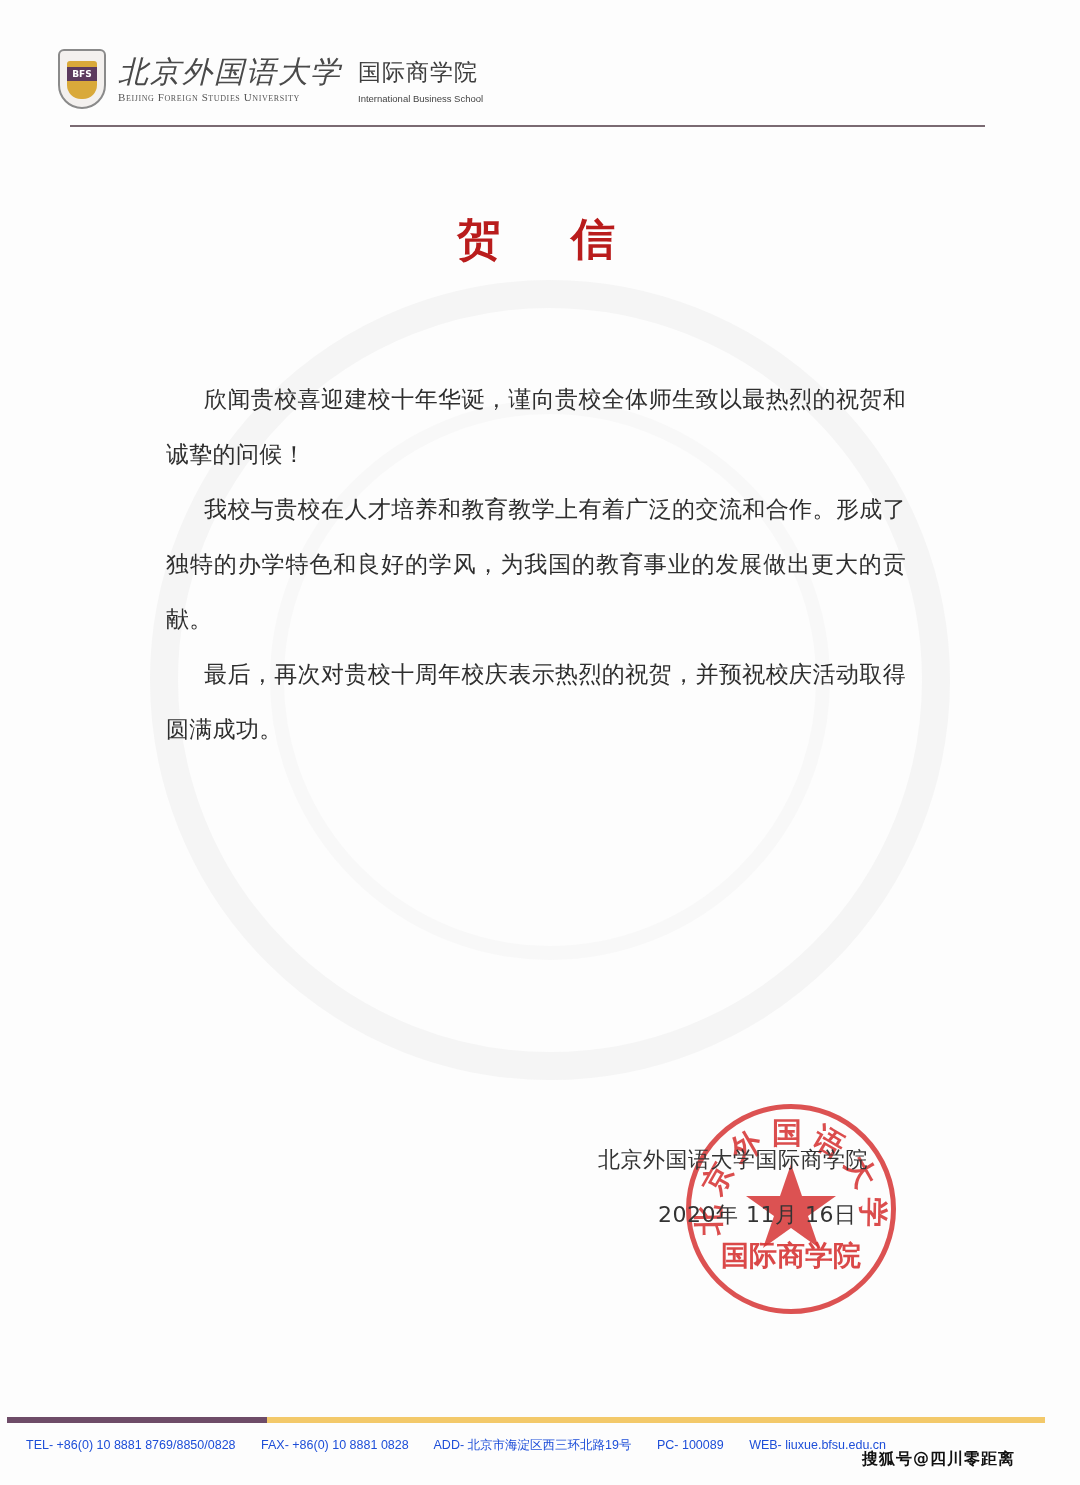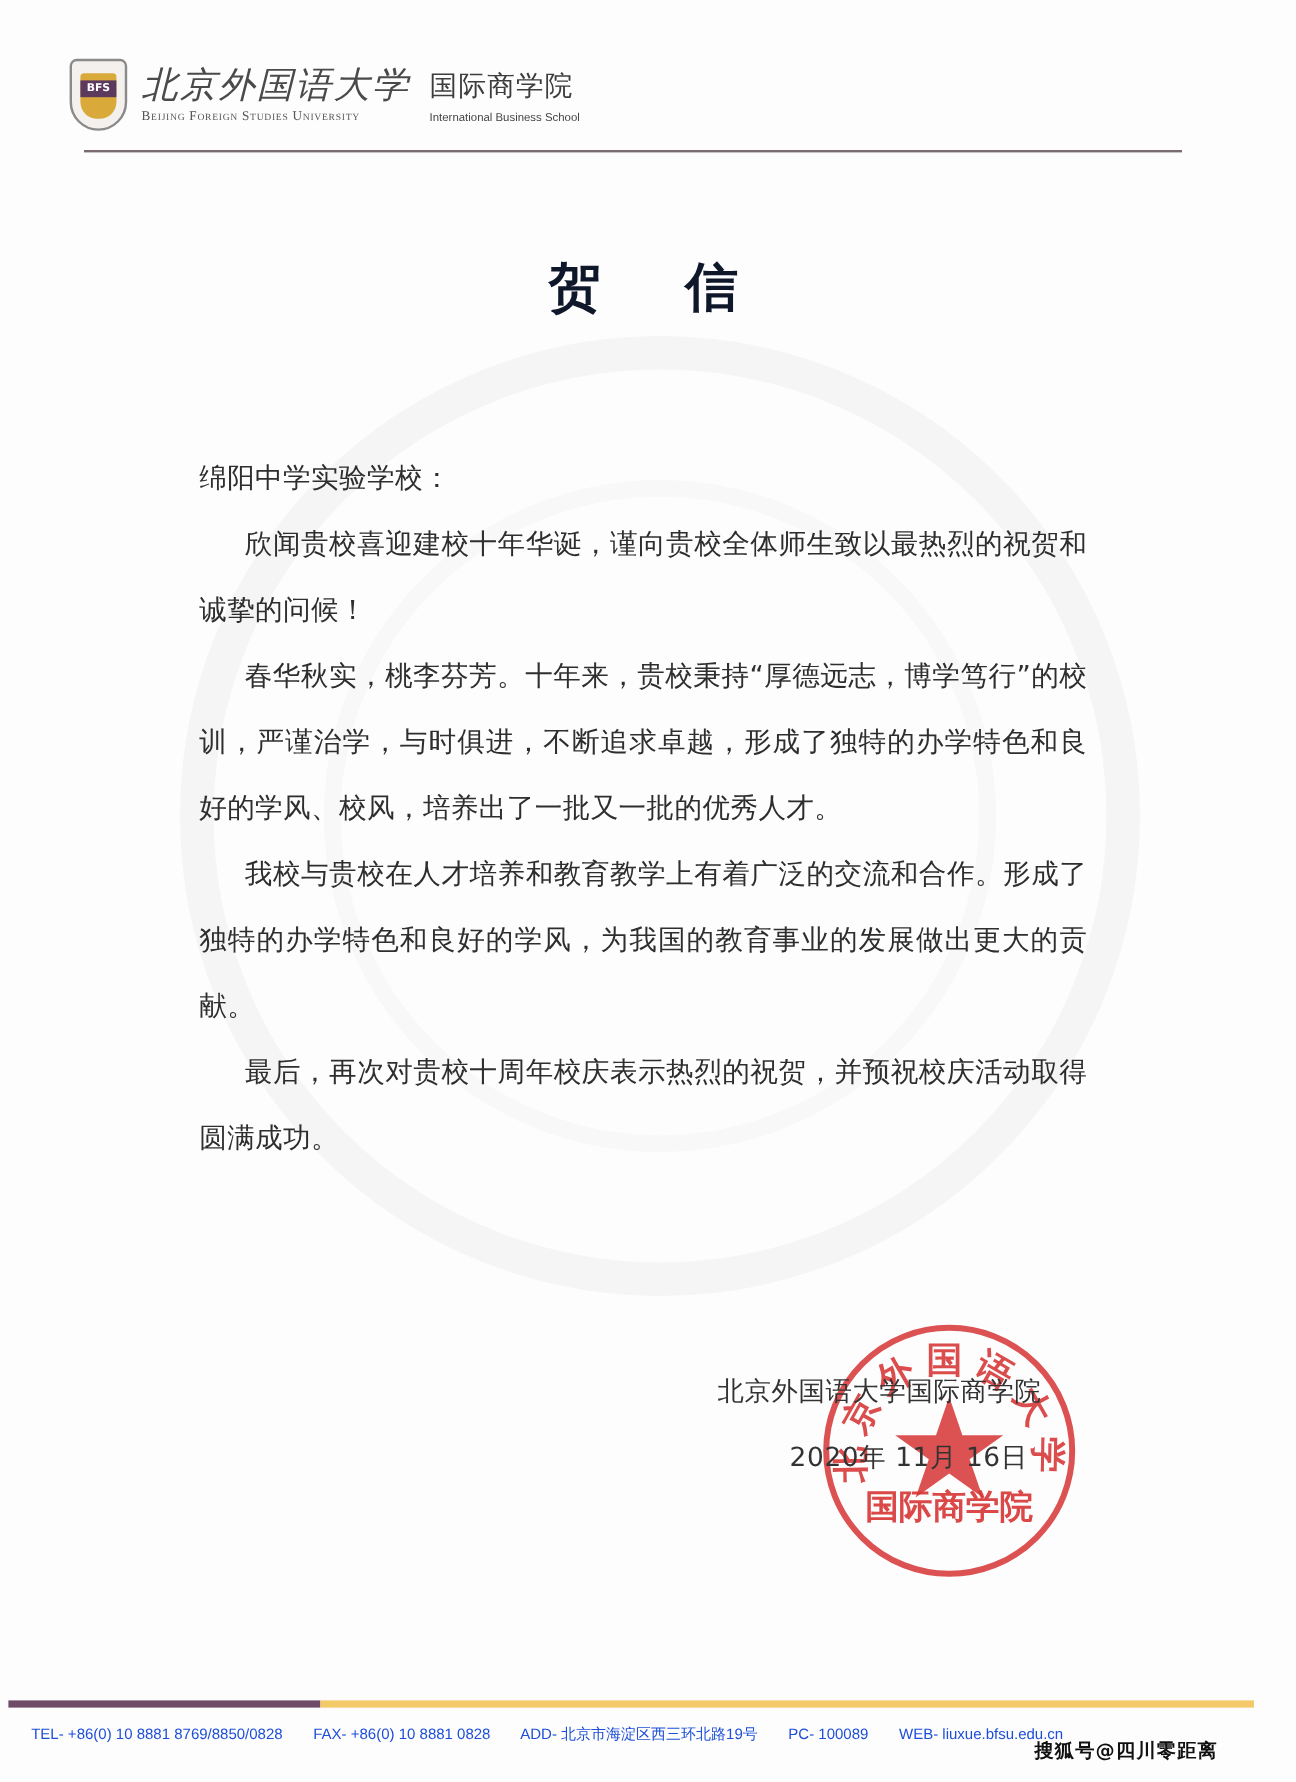--- a/index.html
+++ b/index.html
@@ -53,21 +53,21 @@
   .school-block { margin-left: 16px; padding-top: 0; }
   .school-cn { font-size: 23px; color: #3d3d3d; line-height: 34px; letter-spacing: 1px; }
   .school-en { font-family: "Liberation Sans", sans-serif; font-size: 9.5px; color: #444; margin-top: 4px; }
   .header-line {
     position: absolute; left: 70px; top: 125px; width: 915px; height: 2px;
     background: #7a6a72;
   }
   
   .title {
     position: absolute; left: 0; width: 1072px; top: 210px; text-align: center;
-    font-size: 44px; font-weight: bold; color: #0f172a; letter-spacing: 70px;
+    font-size: 44px; font-weight: bold; color: #b91c1c; letter-spacing: 70px;
     padding-left: 70px; box-sizing: border-box;
   }
   
   .letter-body {
     position: absolute; left: 166px; top: 372px; width: 740px;
     font-size: 23px; color: #2e2e2e; line-height: 55px; letter-spacing: 0.3px;
   }
   .salutation { margin: 0; }
   .para { margin: 0; text-indent: 38px; text-align: justify; }
   
@@ -115,23 +115,21 @@
   <div class="school-block">
     <div class="school-cn">国际商学院</div>
     <div class="school-en">International Business School</div>
   </div>
 </div>
 <div class="header-line"></div>
 
 <div class="title">贺信</div>
 
 <div class="letter-body">
-  <p class="salutation">绵阳中学实验学校：</p>
   <p class="para">欣闻贵校喜迎建校十年华诞，谨向贵校全体师生致以最热烈的祝贺和诚挚的问候！</p>
-  <p class="para">春华秋实，桃李芬芳。十年来，贵校秉持“厚德远志，博学笃行”的校训，严谨治学，与时俱进，不断追求卓越，形成了独特的办学特色和良好的学风、校风，培养出了一批又一批的优秀人才。</p>
   <p class="para">我校与贵校在人才培养和教育教学上有着广泛的交流和合作。形成了独特的办学特色和良好的学风，为我国的教育事业的发展做出更大的贡献。</p>
   <p class="para">最后，再次对贵校十周年校庆表示热烈的祝贺，并预祝校庆活动取得圆满成功。</p>
 </div>
 
 <div class="stamp">
   <svg width="210" height="210" viewBox="0 0 210 210">
     <defs>
       <path id="arcPath" d="M 35 128 A 72 72 0 1 1 175 128"></path>
     </defs>
     <text font-size="30" font-weight="bold" fill="rgba(214,52,52,0.88)" font-family="DejaVu Serif, serif" letter-spacing="8">

